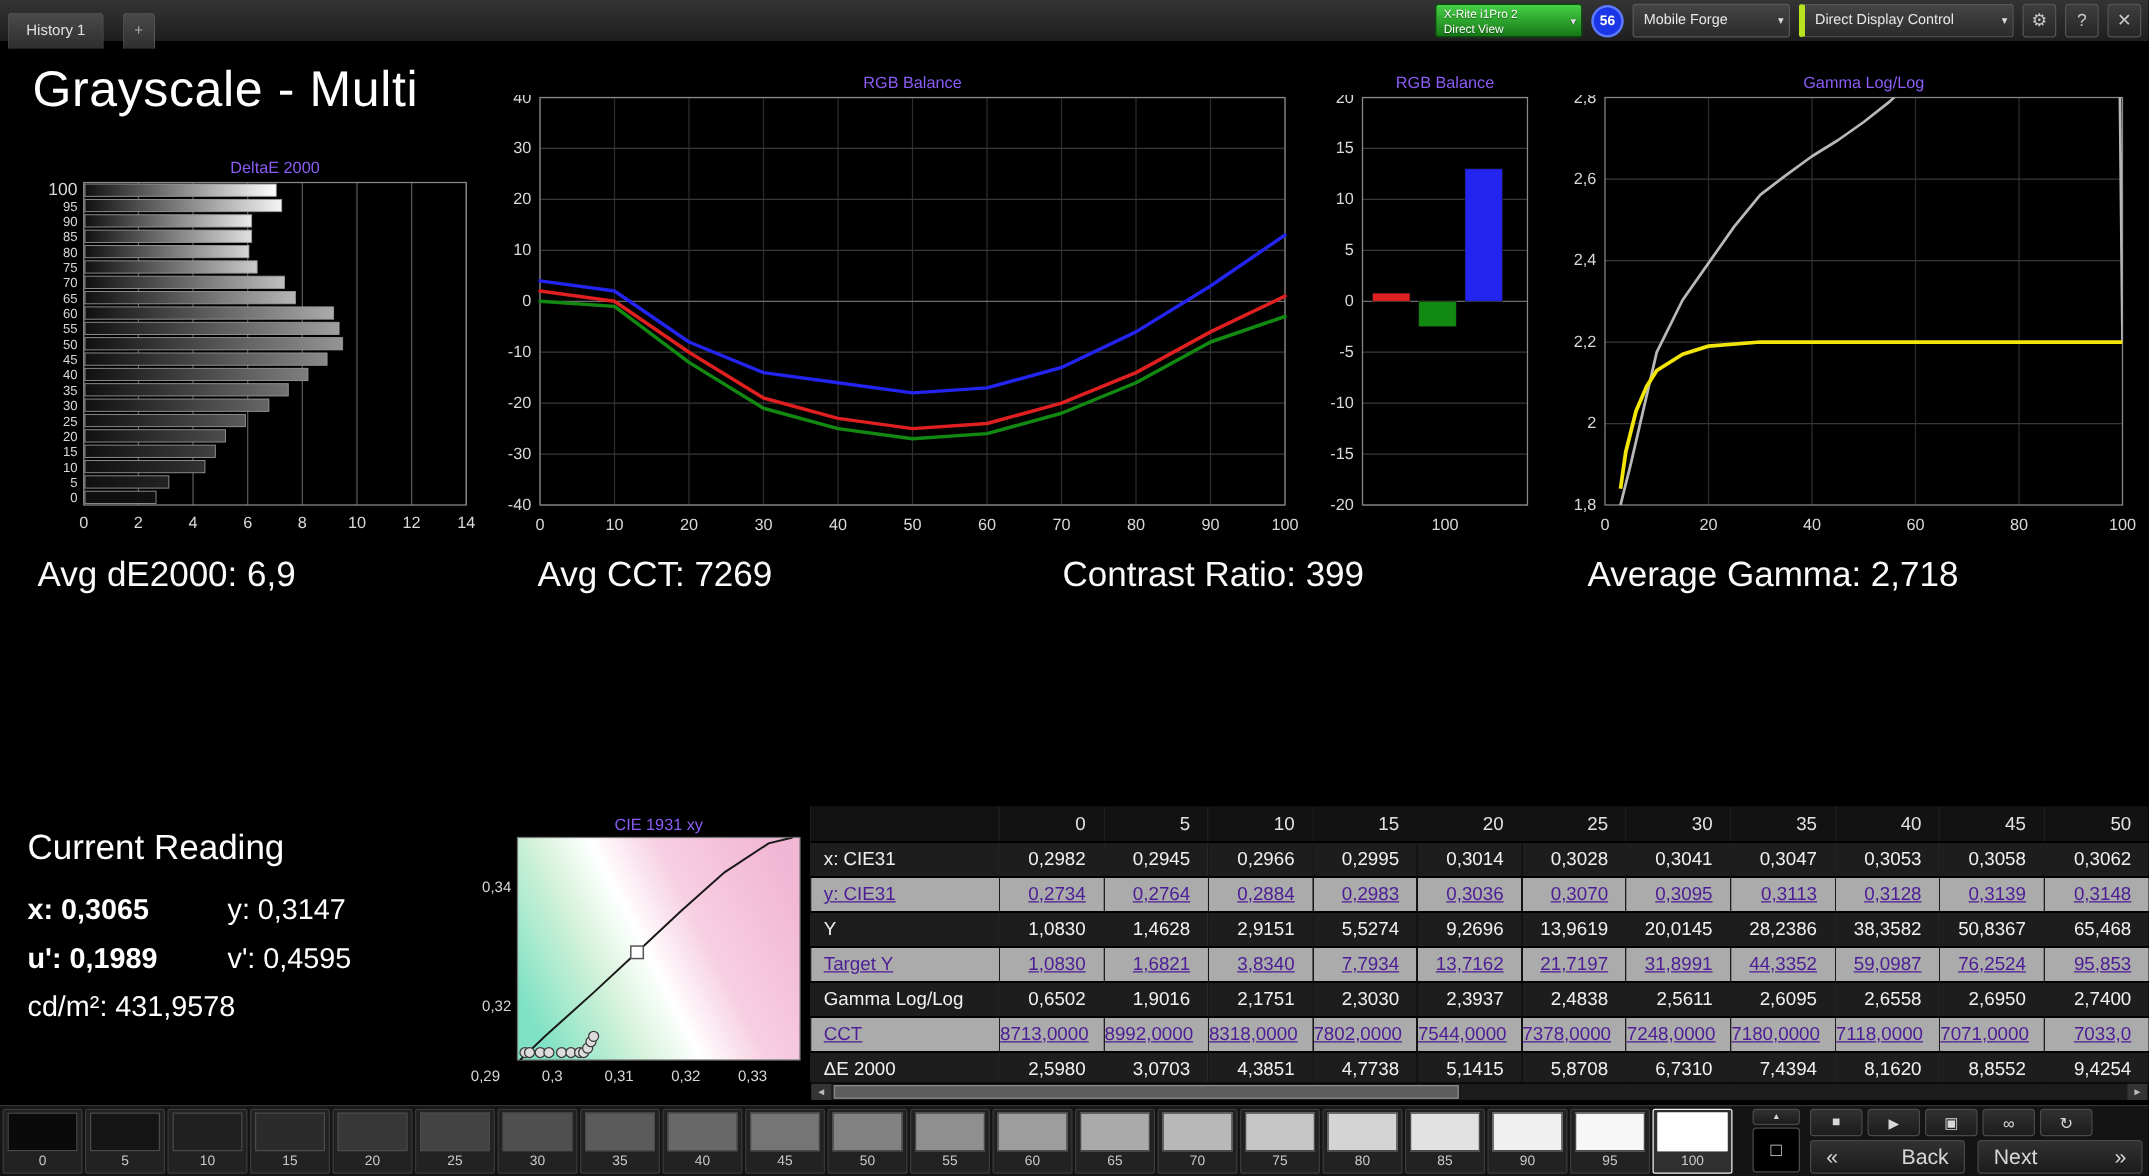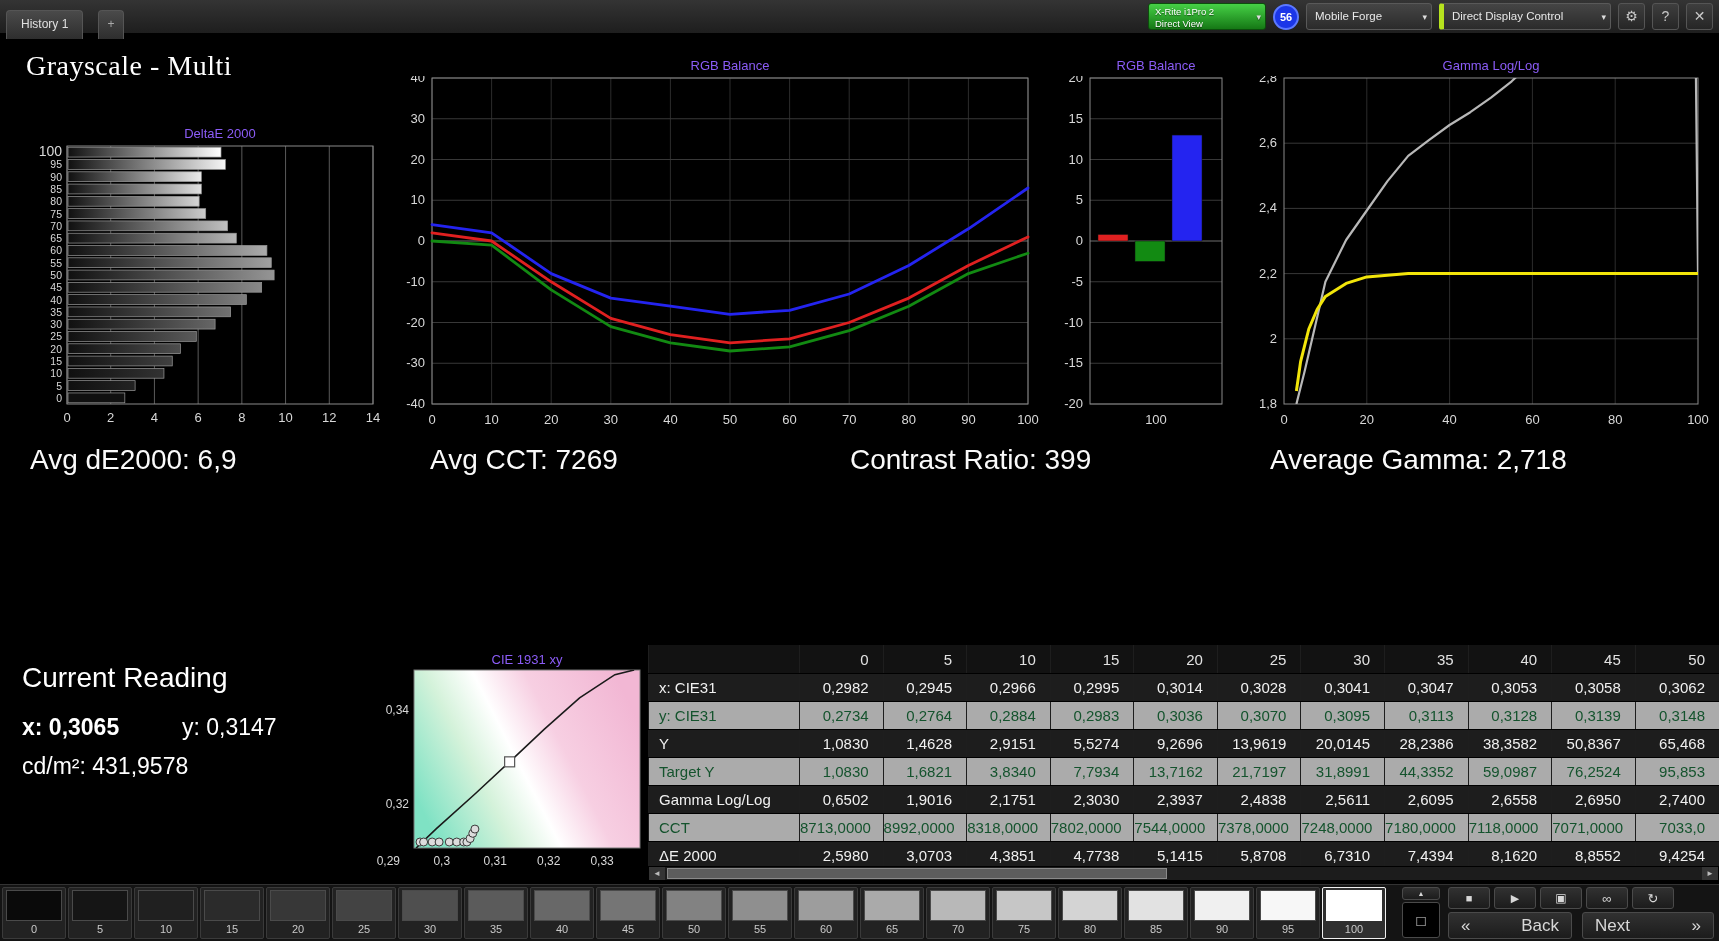--- a/index.html
+++ b/index.html
@@ -26,22 +26,22 @@
   .drop{height:27px;background:linear-gradient(#454545,#2b2b2b);border:1px solid #595959;
     border-radius:3px;color:#e8e8e8;font-size:11.5px;line-height:25px;position:relative;
     padding:0 18px 0 8px;box-sizing:border-box;white-space:nowrap;overflow:hidden;}
   #drop-source{width:126px;}
   #drop-display{width:172px;border-left:5px solid #b6e21e;}
   .icon-btn{width:27px;height:27px;background:linear-gradient(#3e3e3e,#262626);
     border:1px solid #555;border-radius:3px;color:#c8c8c8;font-size:14px;
     text-align:center;line-height:25px;padding:0;}
 
   
-  #page-title{position:absolute;left:26px;top:50px;margin:0;font-size:28px;font-weight:400;
-    color:#fff;letter-spacing:.5px;font-family:Liberation Serif, serif;}
+  #page-title{position:absolute;left:26px;top:50px;margin:0;font-size:40px;font-weight:400;
+    color:#fff;letter-spacing:.5px;}
   .chart-title{position:absolute;font-size:13px;color:#8b5cf6;text-align:center;box-sizing:border-box;}
   #t-deltae{left:15px;top:126px;width:366px;padding-left:44px;}
   #t-rgbline{left:382px;top:58px;width:660px;padding-left:36px;}
   #t-rgbbar{left:1042px;top:58px;width:190px;padding-left:38px;}
   #t-gamma{left:1240px;top:58px;width:474px;padding-left:28px;}
   #t-cie{left:374px;top:652px;width:272px;padding-left:34px;}
   svg{position:absolute;}
   svg text{font-family:"Liberation Sans",sans-serif;}
   #svg-deltae{left:15px;top:142px;}
   #svg-rgbline{left:382px;top:76px;}
@@ -67,21 +67,21 @@
 
   
   #de-table{position:absolute;left:648px;top:645px;width:1071px;border-collapse:collapse;
     table-layout:fixed;font-size:15px;}
   #de-table th,#de-table td{padding:0 14px 0 0;text-align:right;height:27px;
     border-left:1px solid rgba(120,120,120,.25);border-bottom:1px solid #000;
     overflow:hidden;white-space:nowrap;}
   #de-table th{background:#121212;color:#e2e2e2;font-weight:normal;height:28px;}
   #de-table .rl{text-align:left;padding:0 0 0 10px;width:140px;}
   #de-table tr.dk td{background:#1d1d1d;color:#f0f0f0;}
-  #de-table tr.lt td{background:#ababab;color:#14532d;}
+  #de-table tr.lt td{background:#ababab;color:#4c1d95;text-decoration:underline;}
 
   
   #hscroll{position:absolute;left:648px;top:866px;width:1071px;height:15px;background:#1c1c1c;
     border:1px solid #000;box-sizing:border-box;}
   .hs-arrow{position:absolute;top:0;width:16px;height:13px;background:#343434;color:#bbb;
     font-size:8px;text-align:center;line-height:13px;border:0;padding:0;}
   #hs-left{left:0;} #hs-right{right:0;}
   #hs-thumb{position:absolute;left:18px;top:1px;width:500px;height:11px;background:#5d5d5d;
     border:1px solid #8a8a8a;box-sizing:border-box;}
 
@@ -415,20 +415,24 @@
     
     
     
   </div>
 
   <section id="current-reading">
     <h2 id="cr-title">Current Reading</h2>
     <div class="cr-row">
       <span class="c1"><span>x:</span> <span>0,3065</span></span>
       <span><span>y:</span> <span>0,3147</span></span>
+    </div>
+    <div class="cr-row">
+      <span class="c1"><span>u':</span> <span>0,1989</span></span>
+      <span><span>v':</span> <span>0,4595</span></span>
     </div>
     <div class="cr-row">
       <span><span>cd/m²:</span> <span>431,9578</span></span>
     </div>
   </section>
 
   <div class="chart-title" id="t-cie">CIE 1931 xy</div>
   <svg id="svg-cie" width="272" height="206">
       <defs>
         <linearGradient id="cbg" x1="0" y1="0.7" x2="1" y2="0.3">

